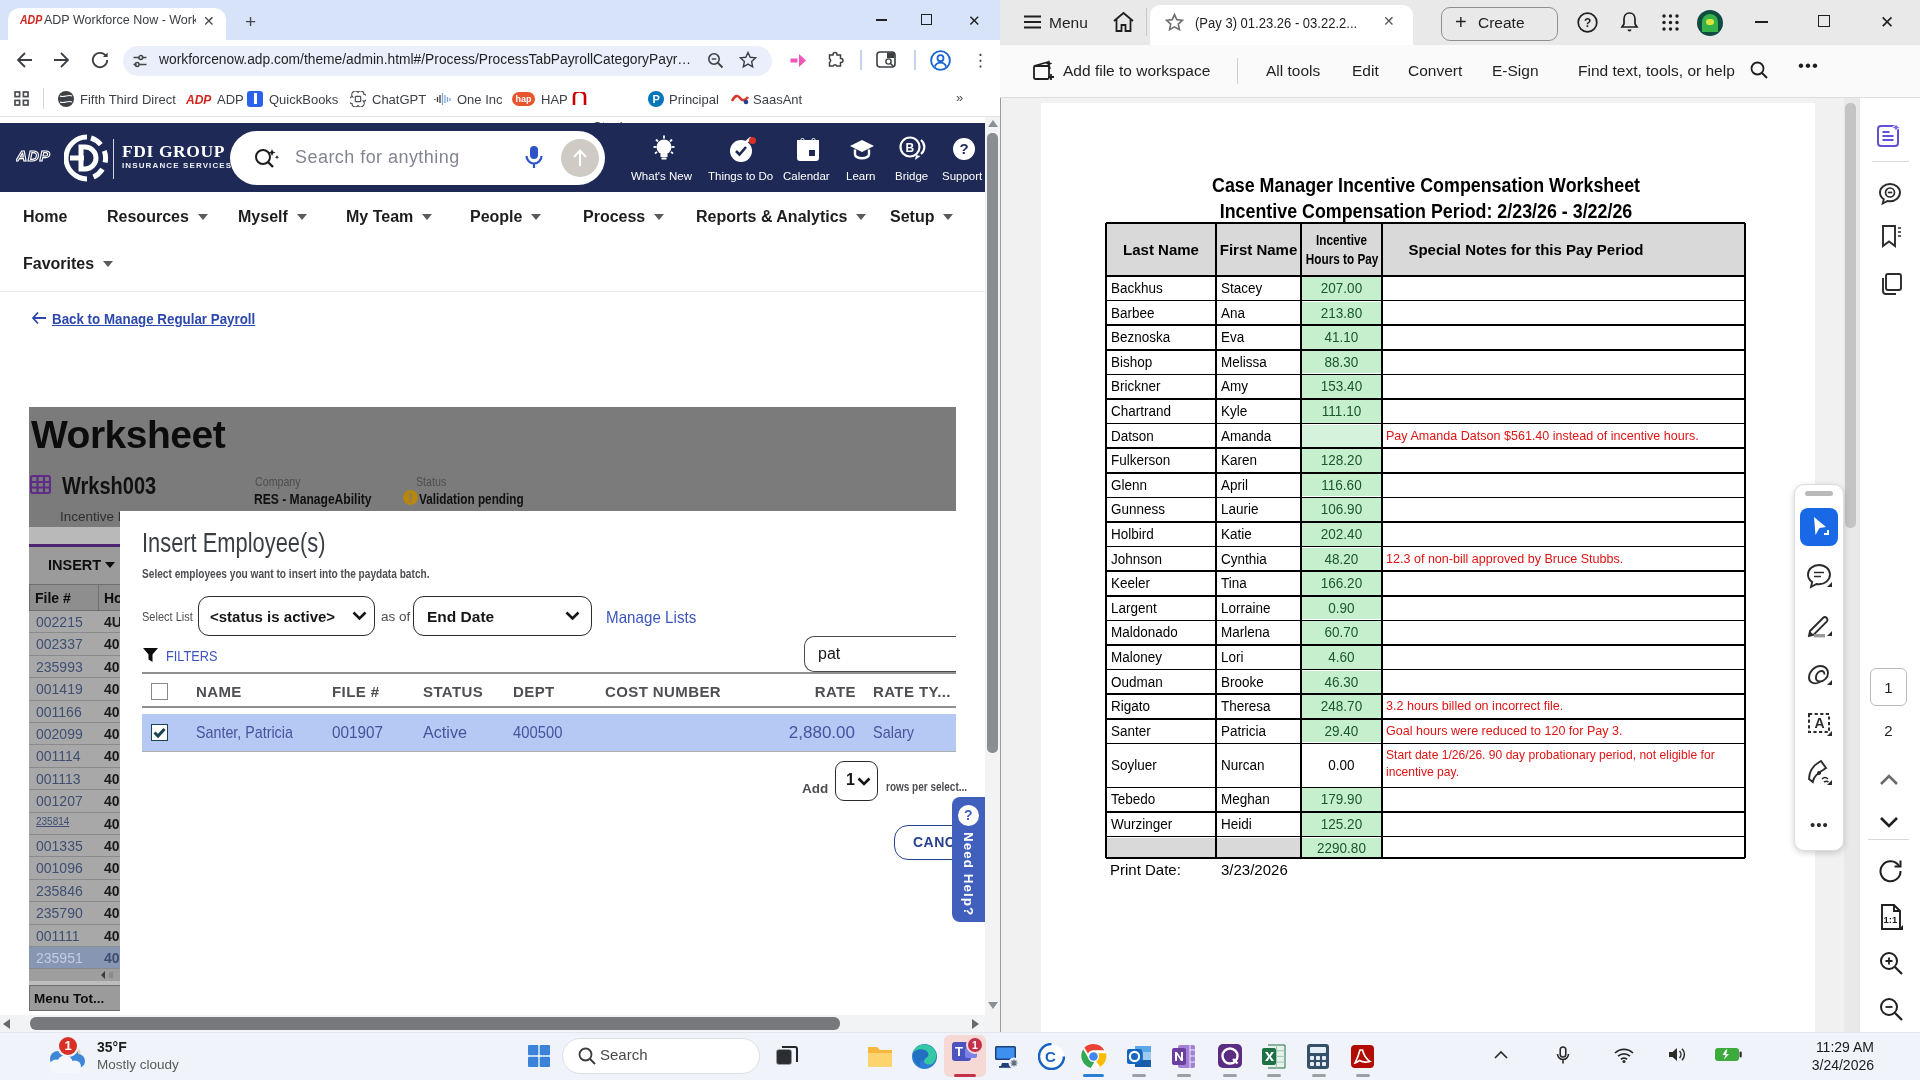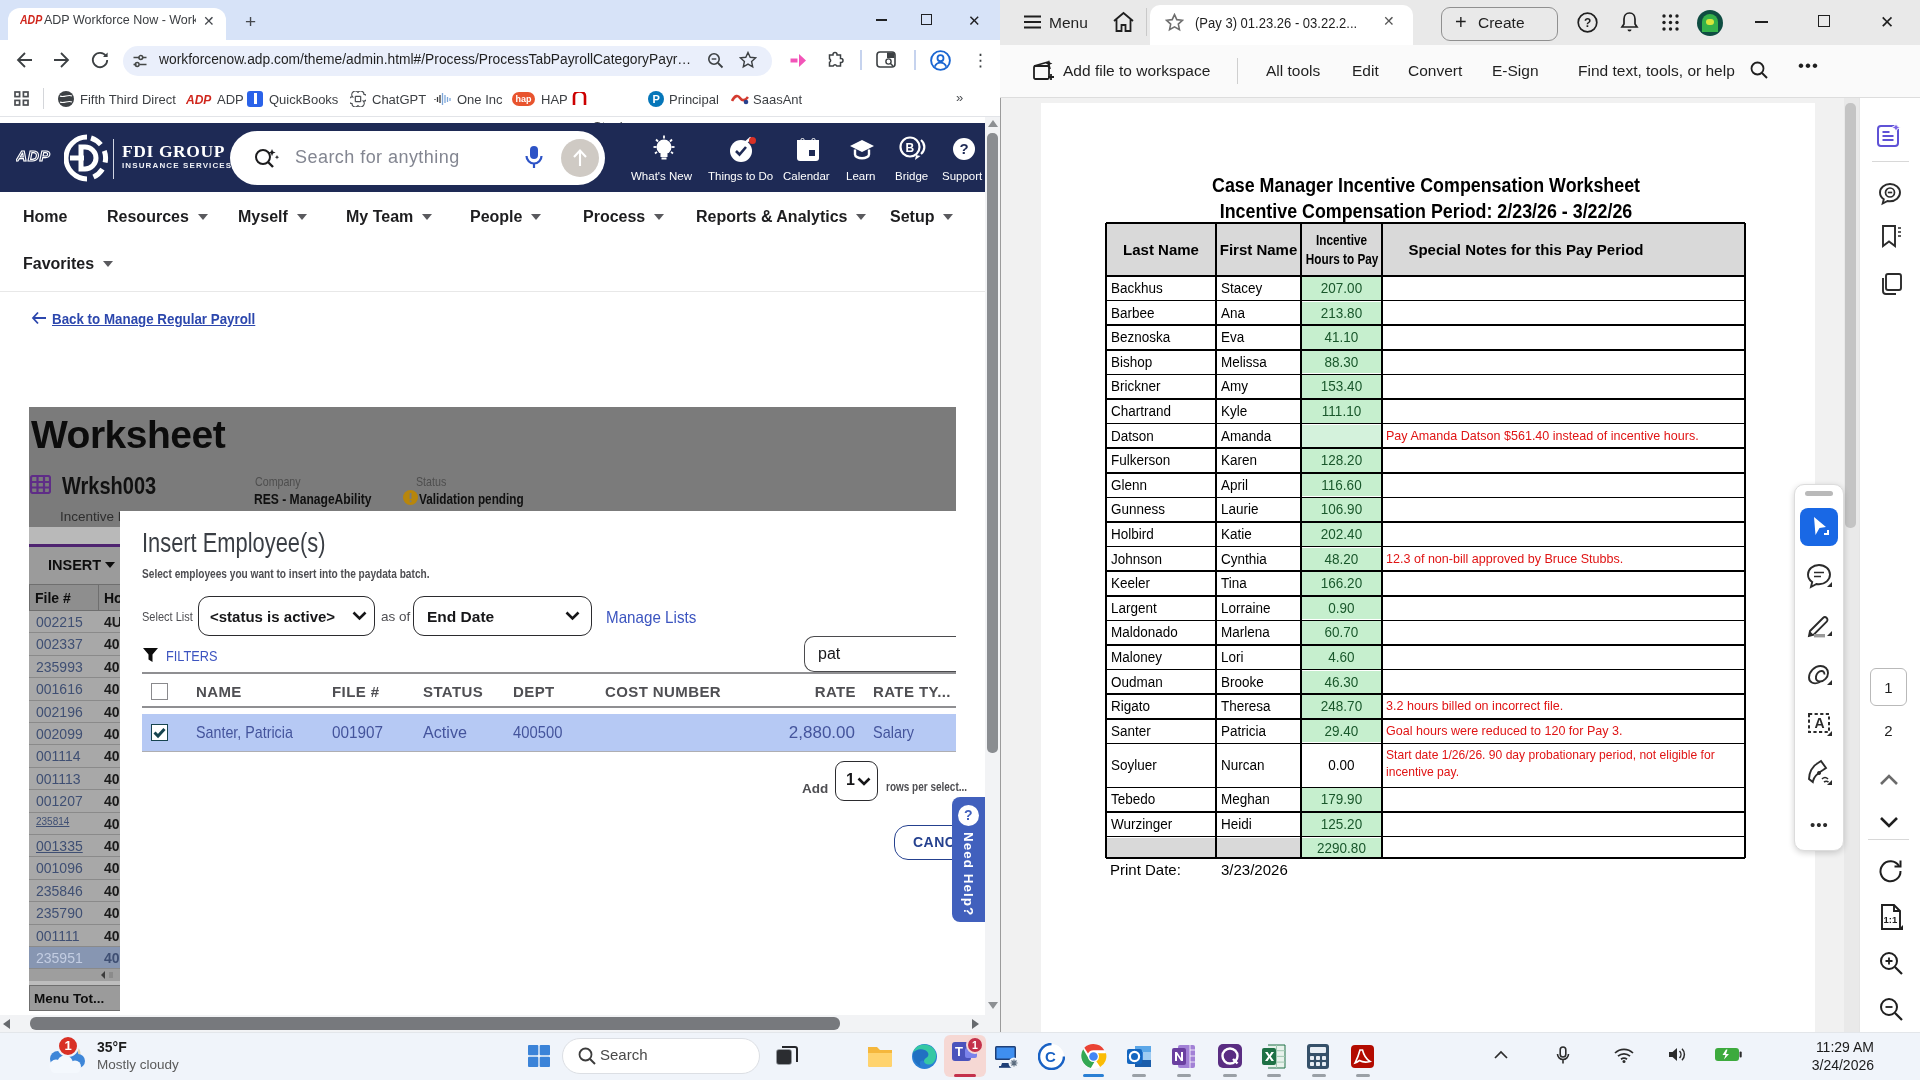--- a/index.html
+++ b/index.html
@@ -319,42 +319,42 @@
 <div style="position:absolute;left:0;top:0.0px;width:91px;height:22.4px;background:#a8a8a8;border-bottom:1px solid #8a8a8a;"></div>
 <div style="position:absolute;left:7px;top:3.0px;font-size:14px;color:#3f4f73;">002215</div>
 <div style="position:absolute;left:75px;top:3.0px;font-size:14px;font-weight:600;color:#1a1a1a;">4U</div>
 <div style="position:absolute;left:0;top:22.4px;width:91px;height:22.4px;background:#a8a8a8;border-bottom:1px solid #8a8a8a;"></div>
 <div style="position:absolute;left:7px;top:25.4px;font-size:14px;color:#3f4f73;">002337</div>
 <div style="position:absolute;left:75px;top:25.4px;font-size:14px;font-weight:600;color:#1a1a1a;">40</div>
 <div style="position:absolute;left:0;top:44.8px;width:91px;height:22.4px;background:#a8a8a8;border-bottom:1px solid #8a8a8a;"></div>
 <div style="position:absolute;left:7px;top:47.8px;font-size:14px;color:#3f4f73;">235993</div>
 <div style="position:absolute;left:75px;top:47.8px;font-size:14px;font-weight:600;color:#1a1a1a;">40</div>
 <div style="position:absolute;left:0;top:67.2px;width:91px;height:22.4px;background:#a8a8a8;border-bottom:1px solid #8a8a8a;"></div>
-<div style="position:absolute;left:7px;top:70.2px;font-size:14px;color:#3f4f73;">001616</div>
+<div style="position:absolute;left:7px;top:70.2px;font-size:14px;color:#3f4f73;">001419</div>
 <div style="position:absolute;left:75px;top:70.2px;font-size:14px;font-weight:600;color:#1a1a1a;">40</div>
 <div style="position:absolute;left:0;top:89.6px;width:91px;height:22.4px;background:#a8a8a8;border-bottom:1px solid #8a8a8a;"></div>
-<div style="position:absolute;left:7px;top:92.6px;font-size:14px;color:#3f4f73;">002196</div>
+<div style="position:absolute;left:7px;top:92.6px;font-size:14px;color:#3f4f73;">001166</div>
 <div style="position:absolute;left:75px;top:92.6px;font-size:14px;font-weight:600;color:#1a1a1a;">40</div>
 <div style="position:absolute;left:0;top:112.0px;width:91px;height:22.4px;background:#a8a8a8;border-bottom:1px solid #8a8a8a;"></div>
 <div style="position:absolute;left:7px;top:115.0px;font-size:14px;color:#3f4f73;">002099</div>
 <div style="position:absolute;left:75px;top:115.0px;font-size:14px;font-weight:600;color:#1a1a1a;">40</div>
 <div style="position:absolute;left:0;top:134.4px;width:91px;height:22.4px;background:#a8a8a8;border-bottom:1px solid #8a8a8a;"></div>
 <div style="position:absolute;left:7px;top:137.4px;font-size:14px;color:#3f4f73;">001114</div>
 <div style="position:absolute;left:75px;top:137.4px;font-size:14px;font-weight:600;color:#1a1a1a;">40</div>
 <div style="position:absolute;left:0;top:156.8px;width:91px;height:22.4px;background:#a8a8a8;border-bottom:1px solid #8a8a8a;"></div>
 <div style="position:absolute;left:7px;top:159.8px;font-size:14px;color:#3f4f73;">001113</div>
 <div style="position:absolute;left:75px;top:159.8px;font-size:14px;font-weight:600;color:#1a1a1a;">40</div>
 <div style="position:absolute;left:0;top:179.2px;width:91px;height:22.4px;background:#a8a8a8;border-bottom:1px solid #8a8a8a;"></div>
 <div style="position:absolute;left:7px;top:182.2px;font-size:14px;color:#3f4f73;">001207</div>
 <div style="position:absolute;left:75px;top:182.2px;font-size:14px;font-weight:600;color:#1a1a1a;">40</div>
 <div style="position:absolute;left:0;top:201.6px;width:91px;height:22.4px;background:#a8a8a8;border-bottom:1px solid #8a8a8a;"></div>
 <div style="position:absolute;left:7px;top:204.6px;font-size:10px;color:#3f4f73;text-decoration:underline;">235814</div>
 <div style="position:absolute;left:75px;top:204.6px;font-size:14px;font-weight:600;color:#1a1a1a;">40</div>
 <div style="position:absolute;left:0;top:224.0px;width:91px;height:22.4px;background:#a8a8a8;border-bottom:1px solid #8a8a8a;"></div>
-<div style="position:absolute;left:7px;top:227.0px;font-size:14px;color:#3f4f73;text-decoration:underline;">001335</div>
+<div style="position:absolute;left:7px;top:227.0px;font-size:14px;color:#3f4f73;">001335</div>
 <div style="position:absolute;left:75px;top:227.0px;font-size:14px;font-weight:600;color:#1a1a1a;">40</div>
 <div style="position:absolute;left:0;top:246.4px;width:91px;height:22.4px;background:#a8a8a8;border-bottom:1px solid #8a8a8a;"></div>
 <div style="position:absolute;left:7px;top:249.4px;font-size:14px;color:#3f4f73;">001096</div>
 <div style="position:absolute;left:75px;top:249.4px;font-size:14px;font-weight:600;color:#1a1a1a;">40</div>
 <div style="position:absolute;left:0;top:268.8px;width:91px;height:22.4px;background:#a8a8a8;border-bottom:1px solid #8a8a8a;"></div>
 <div style="position:absolute;left:7px;top:271.8px;font-size:14px;color:#3f4f73;">235846</div>
 <div style="position:absolute;left:75px;top:271.8px;font-size:14px;font-weight:600;color:#1a1a1a;">40</div>
 <div style="position:absolute;left:0;top:291.2px;width:91px;height:22.4px;background:#a8a8a8;border-bottom:1px solid #8a8a8a;"></div>
 <div style="position:absolute;left:7px;top:294.2px;font-size:14px;color:#3f4f73;">235790</div>
 <div style="position:absolute;left:75px;top:294.2px;font-size:14px;font-weight:600;color:#1a1a1a;">40</div>

